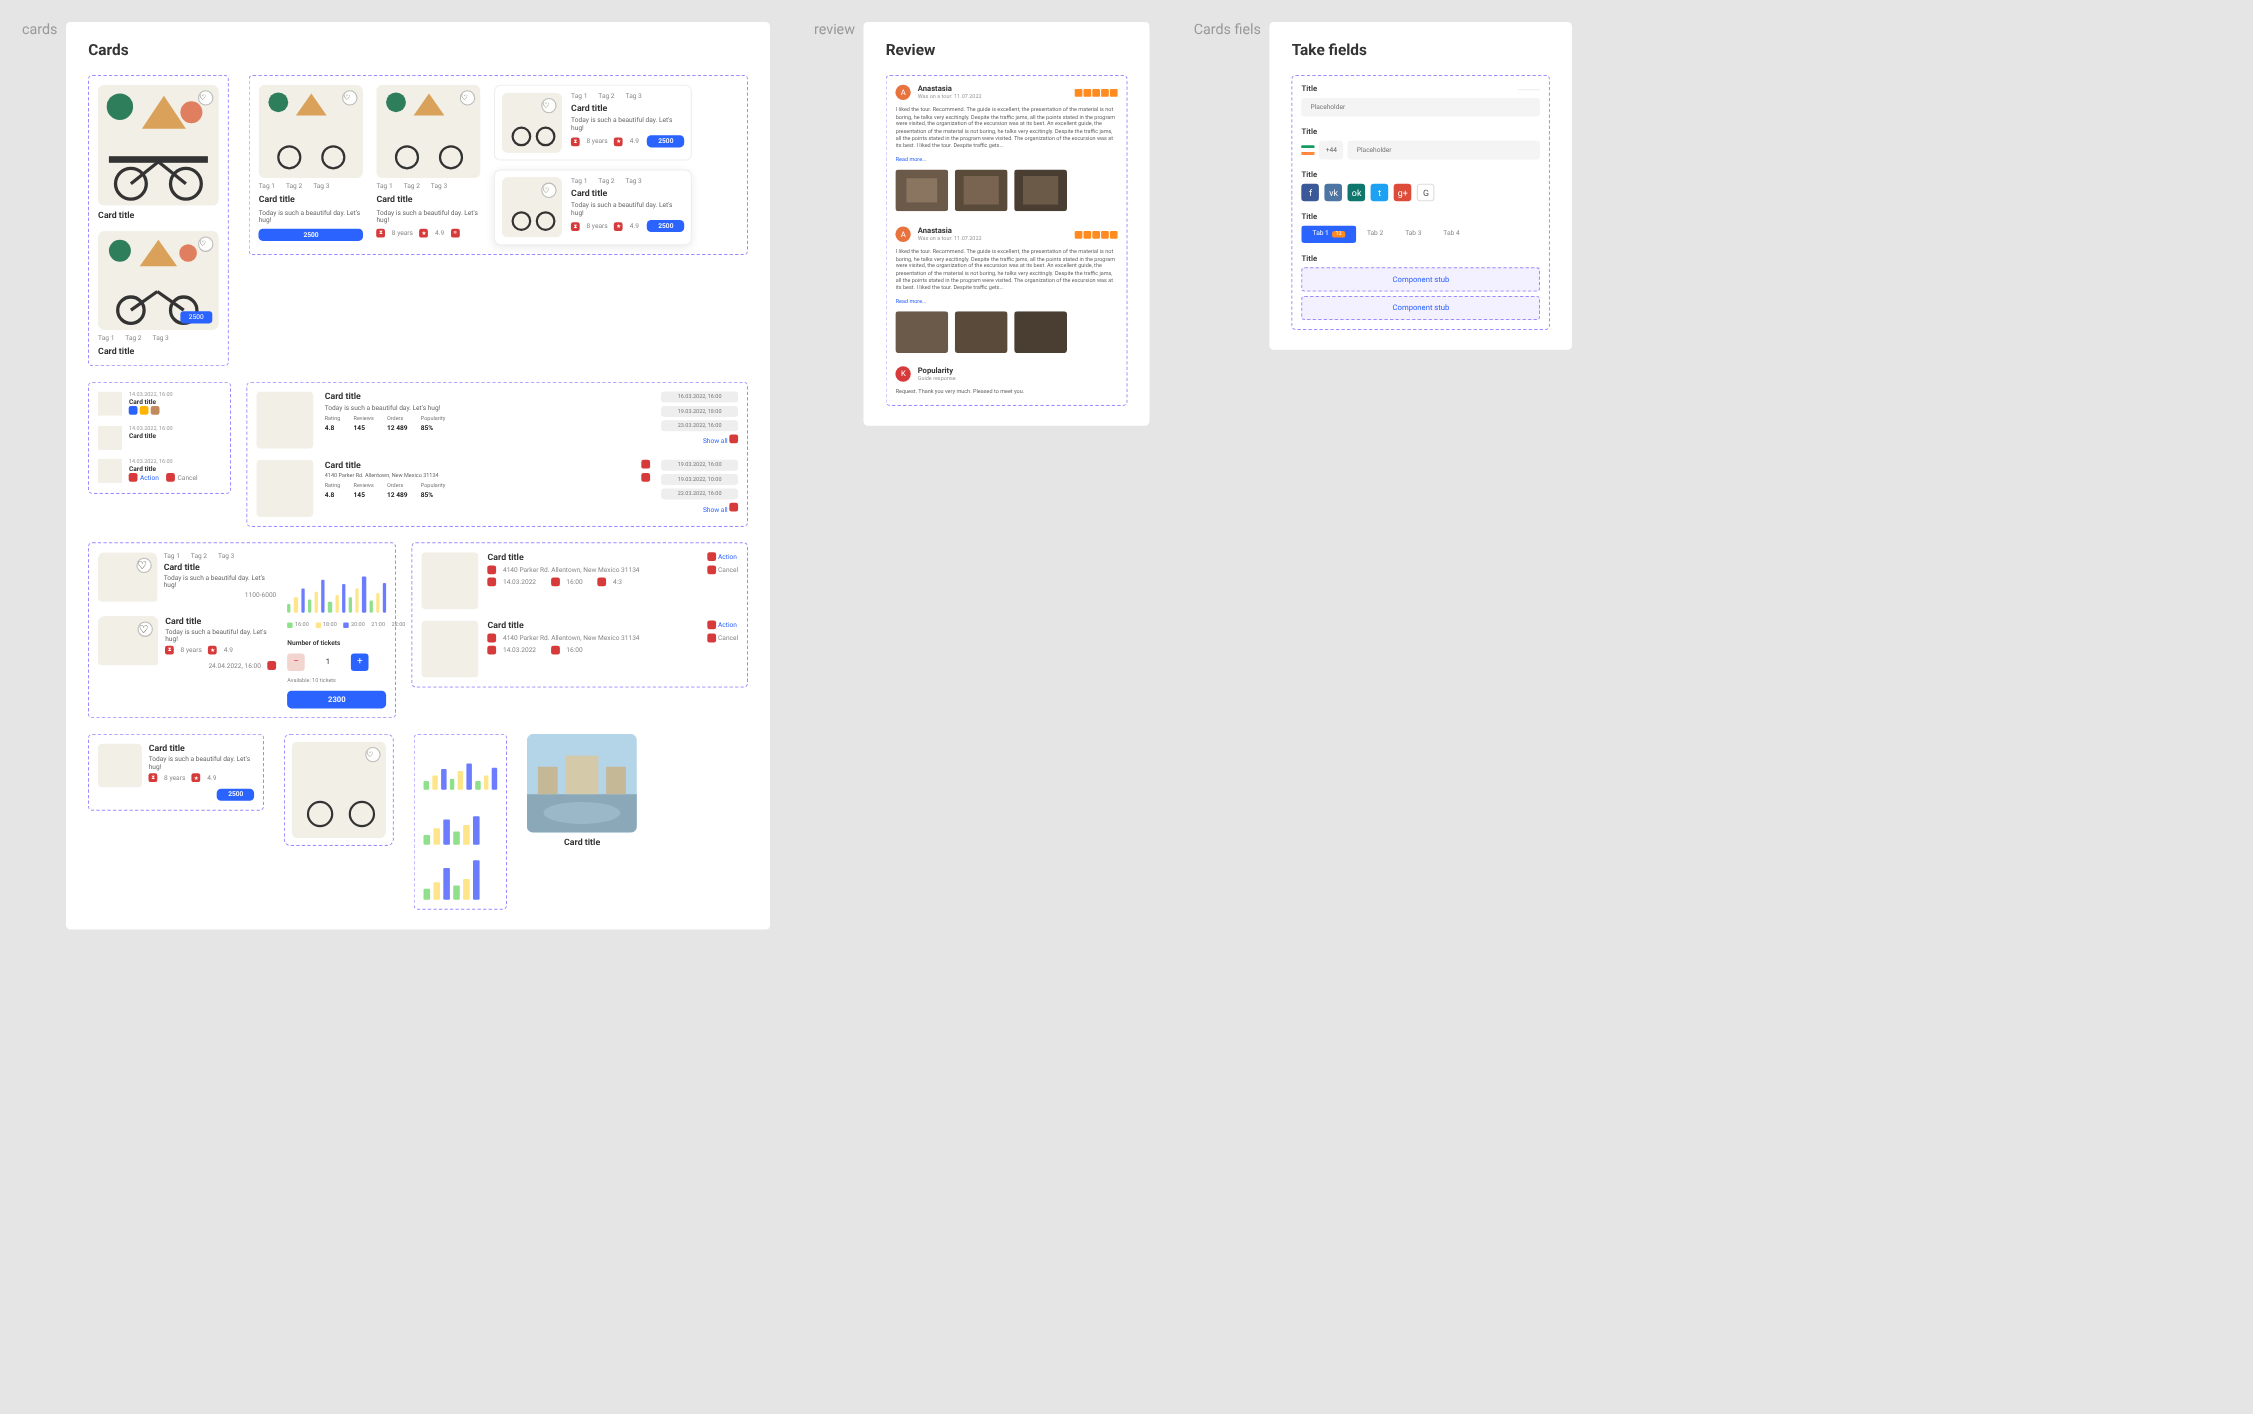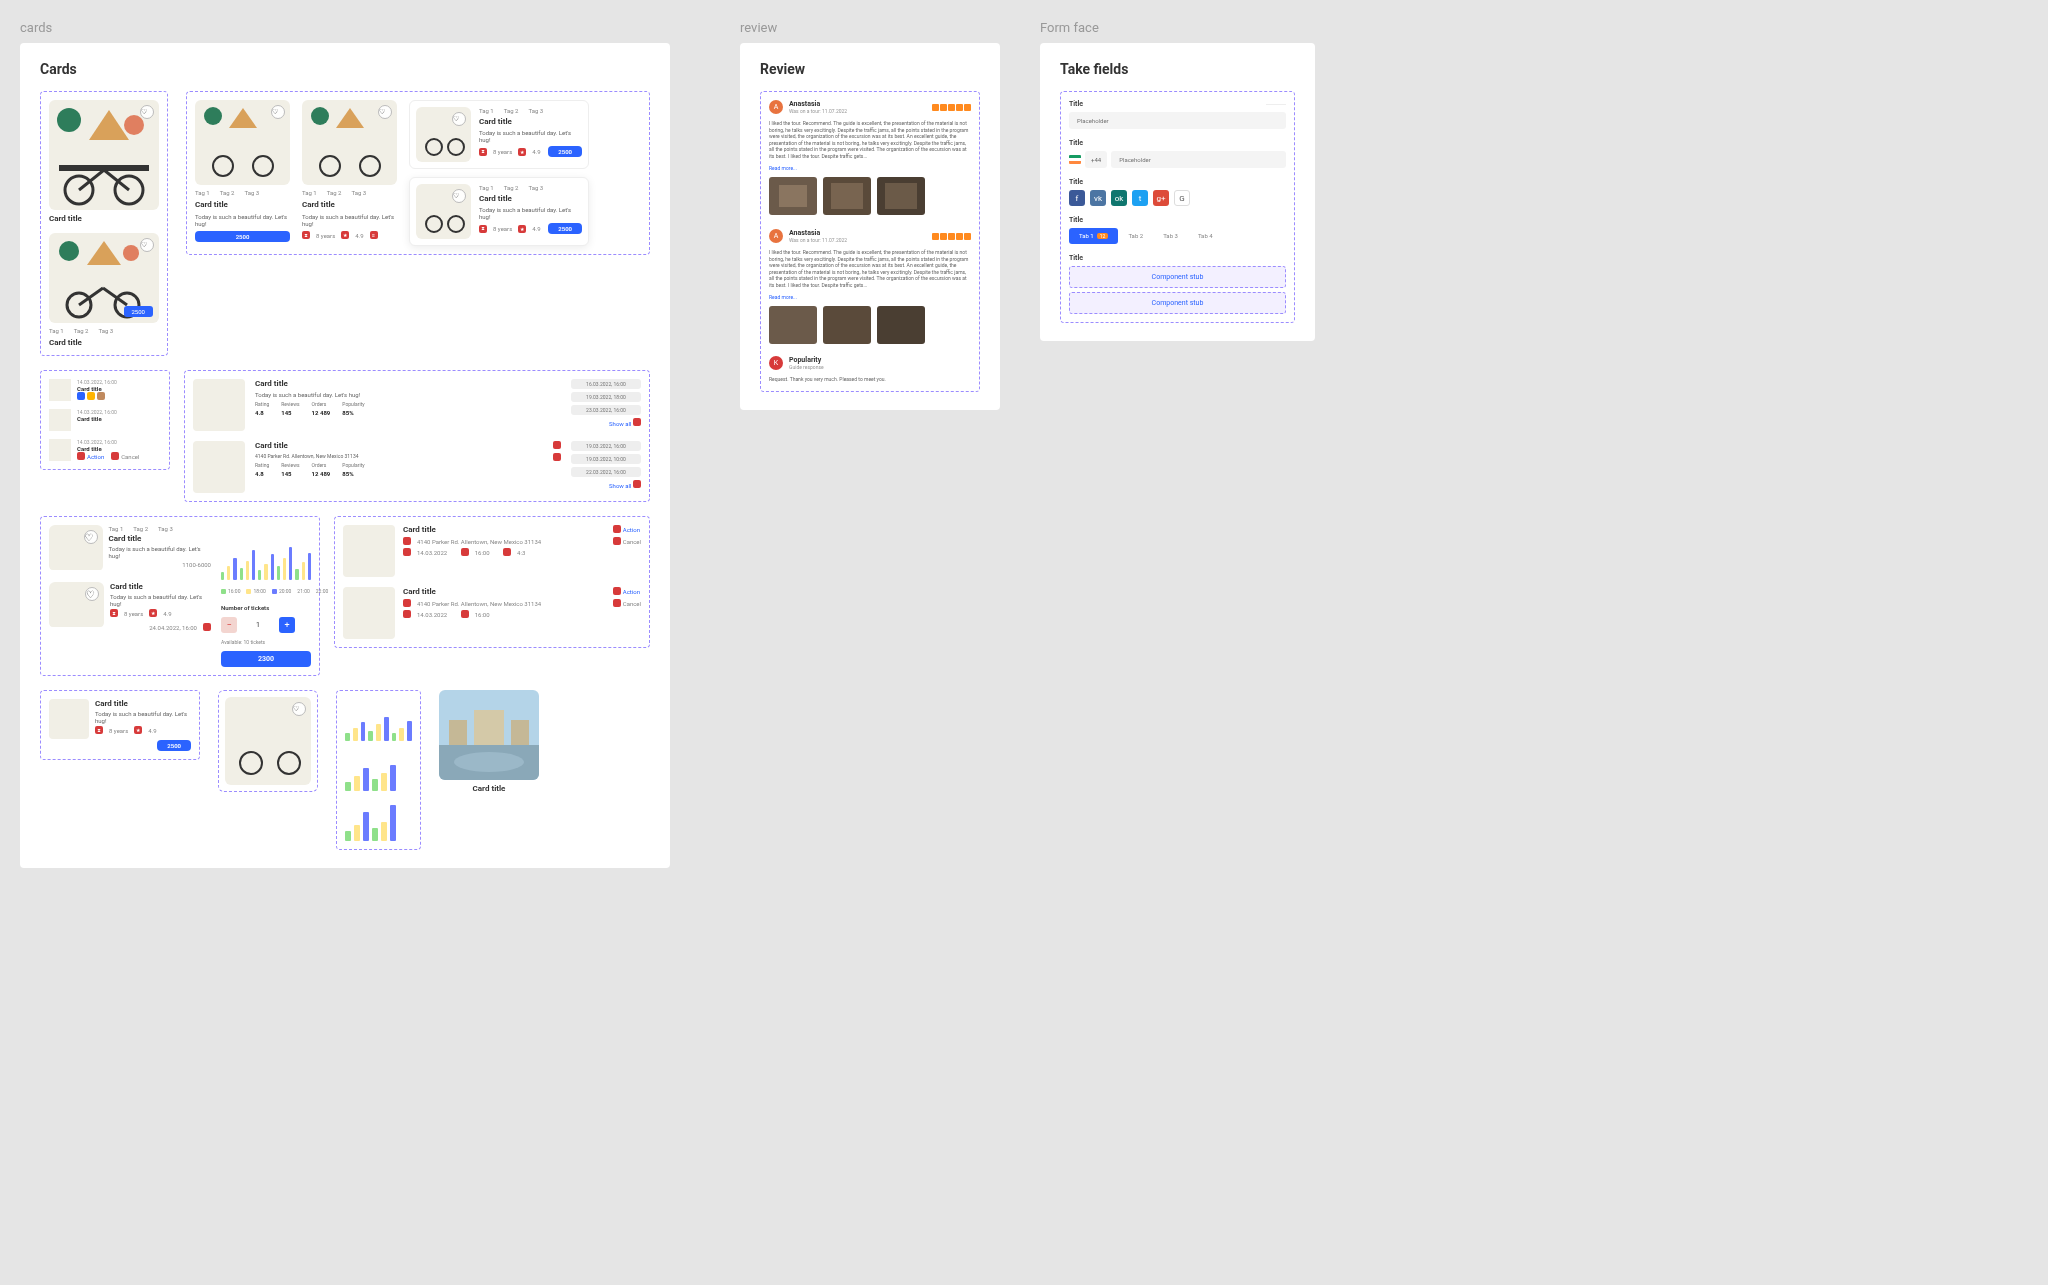--- a/index.html
+++ b/index.html
@@ -1,18 +1,18 @@
 <!DOCTYPE html>
 <html><head>
 <meta charset="utf-8">
 <style>
 *{box-sizing:border-box;margin:0;padding:0;font-family:-apple-system,BlinkMacSystemFont,'Segoe UI',Roboto,sans-serif}
 body{background:#e5e5e5;padding:20px;font-size:10px;color:#333}
 .canvas{display:flex;gap:40px;align-items:flex-start}
-.section{display:flex;flex-direction:column;gap:8px}
+.section{display:flex;flex-direction:row;gap:8px}
 .section-label{font-size:13px;color:#999}
 .frame{background:#fff;border-radius:4px;padding:18px 20px}
 .frame-title{font-size:14px;font-weight:700;margin-bottom:14px}
 .f-cards{width:650px}
 .f-review{width:260px}
 .f-form{width:275px}
 .dashed{border:1px dashed #9b8cff;border-radius:4px;padding:8px}
 .row{display:flex;gap:12px;align-items:flex-start}
 .col{display:flex;flex-direction:column;gap:10px}
 
@@ -659,21 +659,21 @@
           </div>
         </div>
         <div class="rev-body">Request. Thank you very much. Pleased to meet you.</div>
       </div>
 
     </div>
   </div>
 </div>
 
 <div class="section">
-  <div class="section-label">Form face</div>
+  <div class="section-label">Cards fiels</div>
   <div class="frame f-form">
     <div class="frame-title">Take fields</div>
     <div class="dashed col" style="gap:10px">
 
       <div class="ff">
         <div style="display:flex;align-items:center">
               <span class="lbl">Title</span>
               <span class="blank-line"></span>
             </div>
         <input class="input" placeholder="Placeholder" style="">

